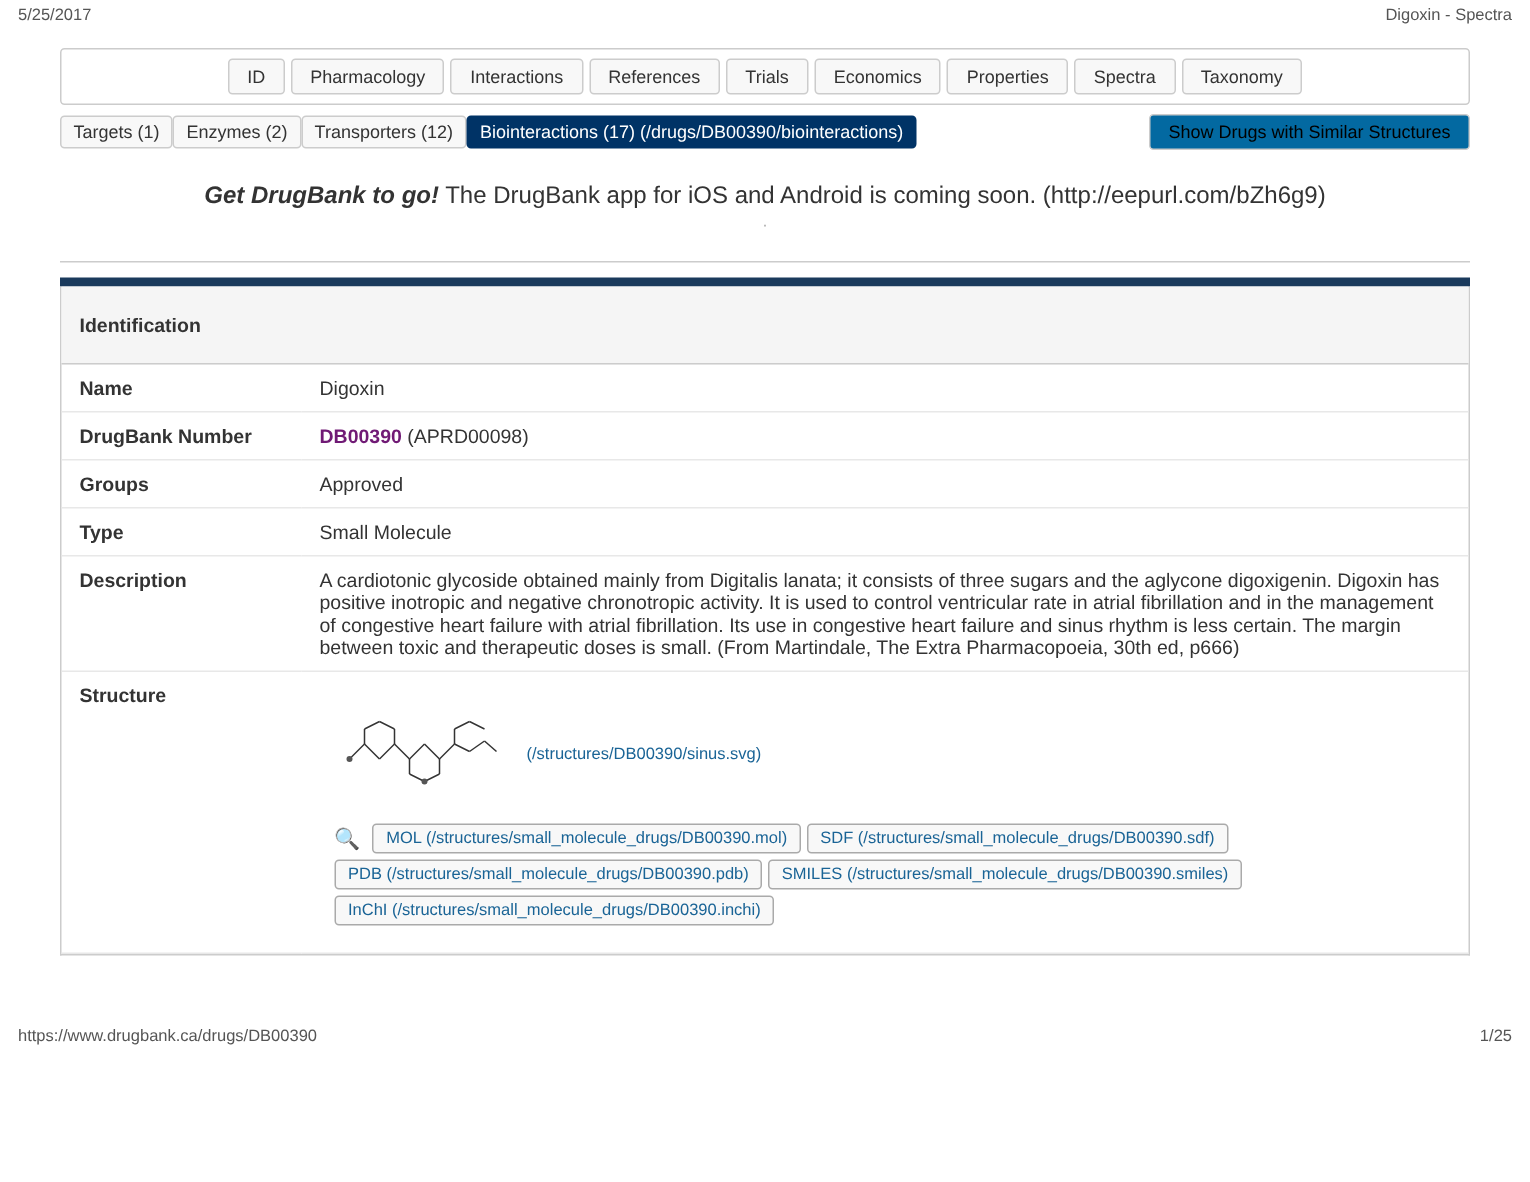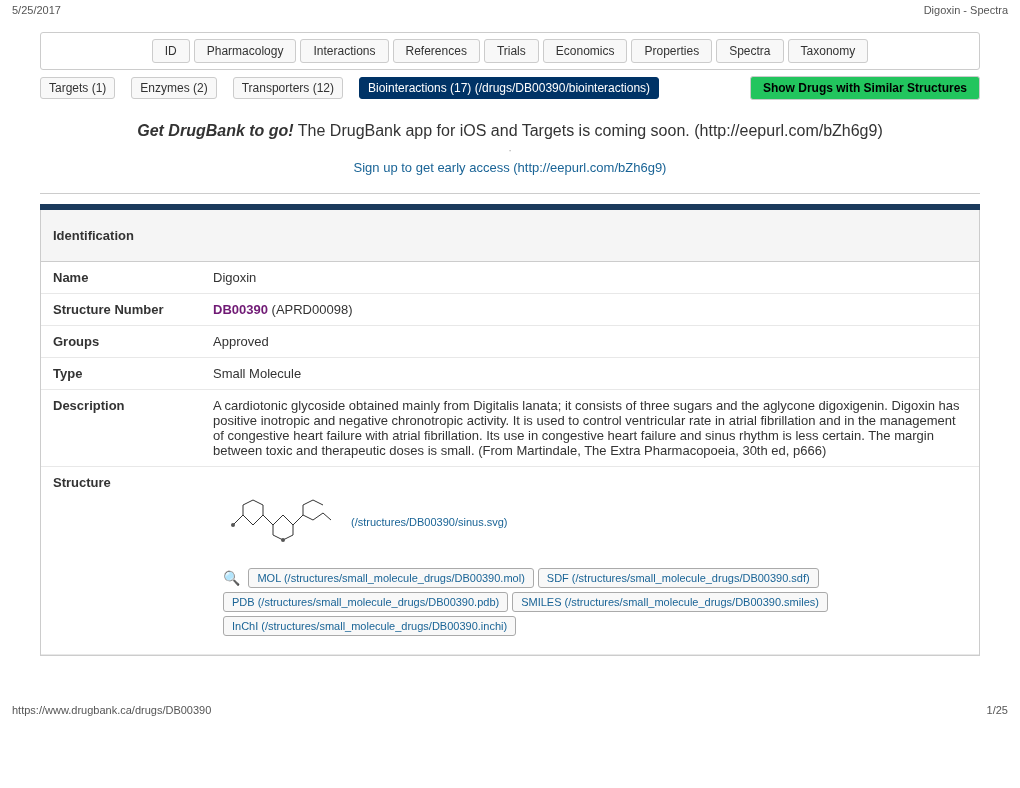--- a/index.html
+++ b/index.html
@@ -62,25 +62,24 @@
     }
     .sub-tab.active {
       background: #003366;
       color: #fff;
       border-color: #003366;
     }
     .show-similar-btn {
       margin-left: auto;
       padding: 4px 12px;
       border: 1px solid #ccc;
-      background: #22c55e;
+      background: #0369a1;
       font-size: 12px;
       cursor: pointer;
       border-radius: 3px;
-      font-weight: bold;
     }
     
     .promo-banner {
       text-align: center;
       padding: 16px 0 4px;
       font-size: 13px;
     }
     .promo-banner .headline {
       font-size: 16px;
       margin-bottom: 4px;
@@ -194,53 +193,50 @@
         <button class="nav-tab">References</button>
         <button class="nav-tab">Trials</button>
         <button class="nav-tab">Economics</button>
         <button class="nav-tab">Properties</button>
         <button class="nav-tab">Spectra</button>
         <button class="nav-tab">Taxonomy</button>
       </nav>
   </div>
 
   <div class="sub-tabs">
-    <div id="sub-tab-list" style="display:flex;gap:16px;flex-wrap:wrap;">
+    <div id="sub-tab-list" style="display:flex;gap:0;flex-wrap:wrap;">
         <button class="sub-tab">Targets (1)</button>
         <button class="sub-tab">Enzymes (2)</button>
         <button class="sub-tab">Transporters (12)</button>
         <button class="sub-tab active">Biointeractions (17) (/drugs/DB00390/biointeractions)</button>
       </div>
     <button class="show-similar-btn">Show Drugs with Similar Structures</button>
   </div>
 
   <div class="promo-banner">
     <div class="headline">
-      <strong>Get DrugBank to go!</strong><span> The DrugBank app for iOS and Targets is coming soon. (http://eepurl.com/bZh6g9)</span>
+      <strong>Get DrugBank to go!</strong><span> The DrugBank app for iOS and Android is coming soon. (http://eepurl.com/bZh6g9)</span>
     </div>
     <div style="font-size:11px;color:#aaa;margin:4px 0;">·</div>
-    <div class="promo-sub">
-      <a href="#" class="promo-link">Sign up to get early access (http://eepurl.com/bZh6g9)</a>
-    </div>
   </div>
 
   <hr class="divider">
   <div class="blue-bar"></div>
 
   <div class="content-box">
     <div class="section-header">Identification</div>
 
     <table class="info-table">
       <tbody id="info-table-body">
       <tr>
             <td>Name</td>
             <td>Digoxin</td>
           </tr>
           <tr>
-            <td>Structure Number</td>
+            <td>DrugBank Number</td>
             <td><span><a href="#" class="accession-link">DB00390</a> (APRD00098)</span></td>
           </tr>
           <tr>
             <td>Groups</td>
             <td>Approved</td>
           </tr>
           <tr>
             <td>Type</td>
             <td>Small Molecule</td>
           </tr>

